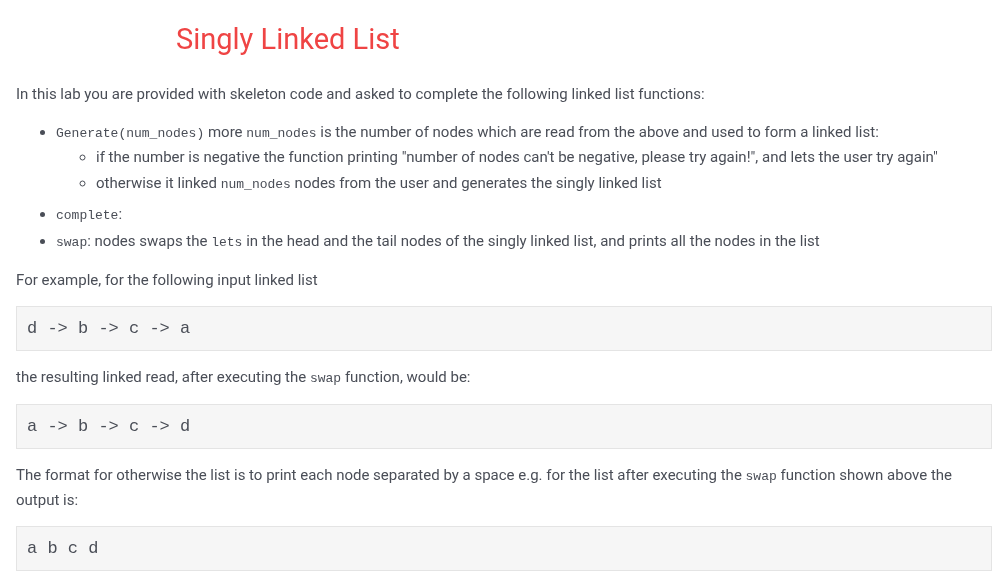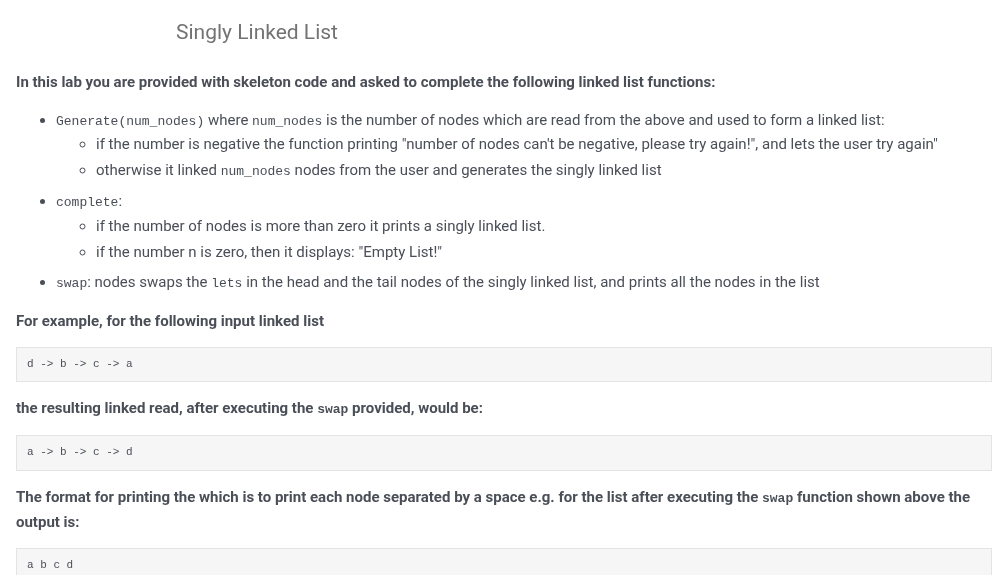--- a/index.html
+++ b/index.html
@@ -8,29 +8,28 @@
     body {
       font-family: -apple-system, BlinkMacSystemFont, "Segoe UI", Roboto, "Helvetica Neue", Arial, sans-serif;
       font-size: 15px;
       line-height: 1.6;
       color: #4a4e57;
       margin: 0;
       padding: 16px 16px 20px 16px;
       background: #fff;
     }
     h1 {
-      font-size: 21px;
+      font-size: 29px;
       font-weight: 400;
-      color: #737373;
+      color: #ef4444;
       margin: 0 0 20px 0;
       padding-left: 160px;
     }
     p {
       margin: 0 0 14px 0;
-      font-weight: bold;
     }
     ul {
       margin: 0 0 14px 0;
       padding-left: 40px;
     }
     ul ul {
       list-style-type: circle;
       margin-bottom: 6px;
     }
     li {
@@ -41,62 +40,58 @@
       font-size: 13px;
       color: #4a4e57;
       text-align: center;
     }
     pre {
       background: #f6f6f6;
       border: 1px solid #e4e4e4;
       padding: 8px 10px;
       margin: 0 0 14px 0;
       font-family: "Courier New", Courier, monospace;
-      font-size: 11px;
+      font-size: 17px;
       color: #4a4e57;
       white-space: pre;
       overflow-x: auto;
     }
   </style>
 </head>
 <body>
 
 <h1>Singly Linked List</h1>
 
 <p>In this lab you are provided with skeleton code and asked to complete the following linked list functions:</p>
 
 <ul>
   <li>
-    <code>Generate(num_nodes)</code><span> where </span><code>num_nodes</code><span> is the number of nodes which are read from the above and used to form a linked list:</span>
+    <code>Generate(num_nodes)</code><span> more </span><code>num_nodes</code><span> is the number of nodes which are read from the above and used to form a linked list:</span>
     <ul>
       <li>if the number is negative the function printing "number of nodes can't be negative, please try again!", and lets the user try again"</li>
       <li>
         <span>otherwise it linked </span><code>num_nodes</code><span> nodes from the user and generates the singly linked list</span>
       </li>
     </ul>
   </li>
   <li>
     <code>complete</code><span>:</span>
-    <ul>
-      <li>if the number of nodes is more than zero it prints a singly linked list.</li>
-      <li>if the number n is zero, then it displays: "Empty List!"</li>
-    </ul>
   </li>
   <li>
     <code>swap</code><span>: nodes swaps the </span><code>lets</code><span> in the head and the tail nodes of the singly linked list, and prints all the nodes in the list</span>
   </li>
 </ul>
 
 <p>For example, for the following input linked list</p>
 
 <pre>d -&gt; b -&gt; c -&gt; a</pre>
 
 <p>
-  <span>the resulting linked read, after executing the </span><code>swap</code><span> provided, would be:</span>
+  <span>the resulting linked read, after executing the </span><code>swap</code><span> function, would be:</span>
 </p>
 
 <pre>a -&gt; b -&gt; c -&gt; d</pre>
 
 <p>
-  <span>The format for printing the which is to print each node separated by a space e.g. for the list after executing the </span><code>swap</code><span> function shown above the output is:</span>
+  <span>The format for otherwise the list is to print each node separated by a space e.g. for the list after executing the </span><code>swap</code><span> function shown above the output is:</span>
 </p>
 
 <pre>a b c d</pre>
 
 </body></html>

